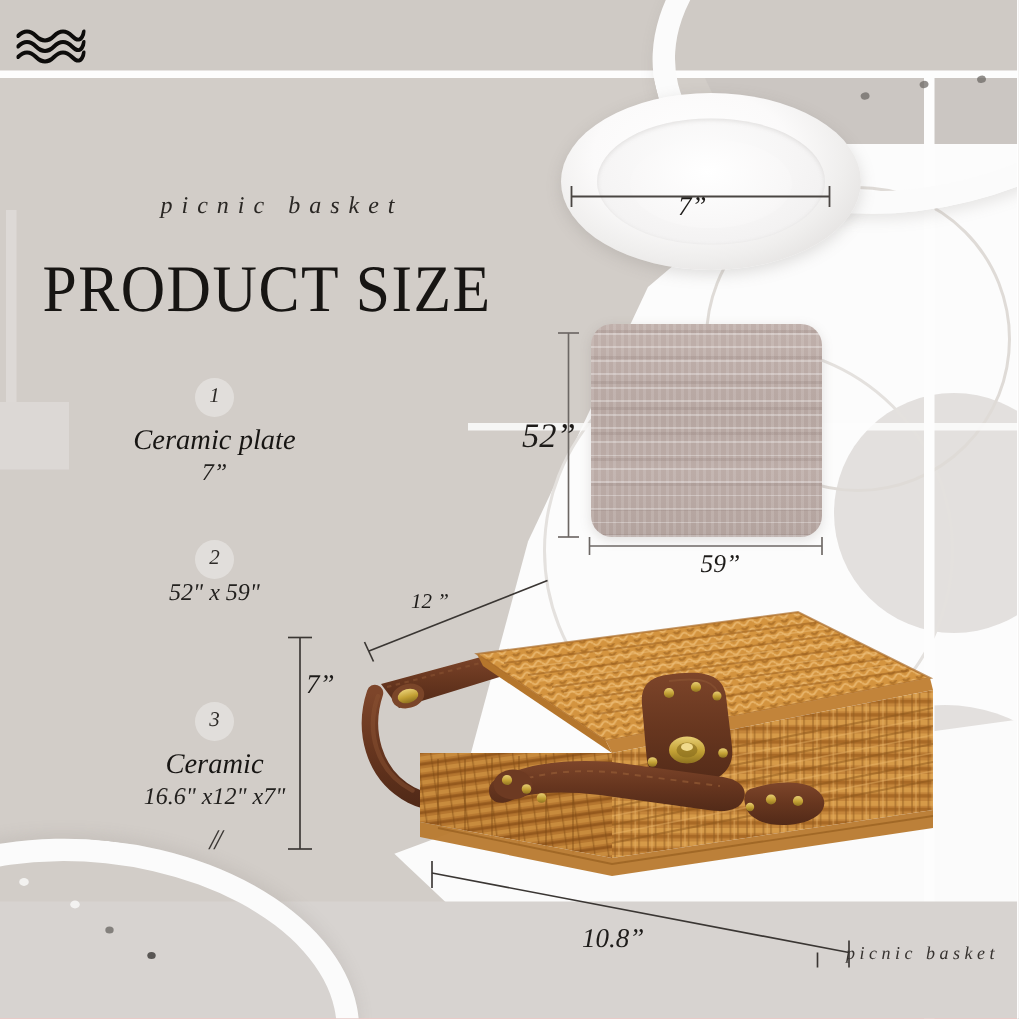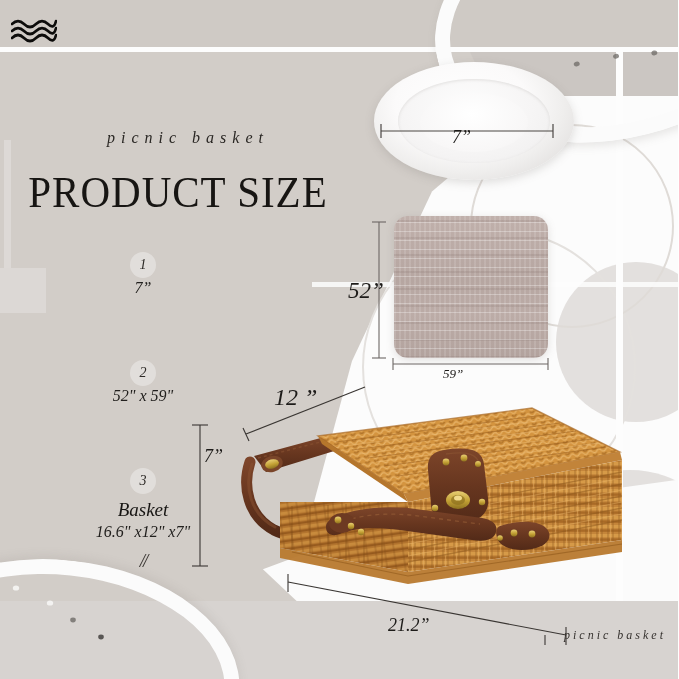--- a/index.html
+++ b/index.html
@@ -140,22 +140,22 @@
   }
 
   
   .basket{position:absolute;left:232px;top:390px;width:390px;height:200px;}
 
   
   .dimtxt{position:absolute;font-style:italic;color:#1d1b19;white-space:nowrap;}
 
   .dim-plate-label{left:452px;top:127px;font-size:18px;}
   .dim-blanket-v-label{left:348px;top:278px;font-size:23px;}
-  .dim-blanket-h-label{left:443px;top:366px;font-size:13px;}
-  .dim-12-label{left:274px;top:384px;font-size:24px;}
+  .dim-blanket-h-label{left:467px;top:366px;font-size:17px;}
+  .dim-12-label{left:274px;top:394px;font-size:14px;}
   .dim-7-label{left:204px;top:446px;font-size:18px;}
   .dim-166-label{left:388px;top:615px;font-size:18px;}
 
   .corner-mark{
     position:absolute;right:12px;top:628px;
     font-style:italic;font-size:12px;letter-spacing:3px;color:#36322f;
   }
 
   svg{display:block;}
   .ovl{position:absolute;left:0;top:0;width:679px;height:679px;pointer-events:none;}
@@ -391,35 +391,36 @@
 
       <line x1="545" y1="635" x2="545" y2="645"></line>
     </g>
   </svg>
 
   <div class="eyebrow">picnic basket</div>
   <div class="title">PRODUCT SIZE</div>
 
   <div class="item item-1">
     <div class="badge">1</div>
+    <div class="nm">Ceramic plate</div>
     <div class="dim">7”</div>
   </div>
   <div class="item item-2">
     <div class="badge">2</div>
     <div class="dim">52" x 59"</div>
   </div>
   <div class="item item-3">
     <div class="badge">3</div>
-    <div class="nm">Basket</div>
+    <div class="nm">Ceramic</div>
     <div class="dim">16.6" x12" x7"</div>
   </div>
   <div class="slash">//</div>
 
   <div class="dimtxt dim-plate-label">7”</div>
   <div class="dimtxt dim-blanket-v-label">52”</div>
   <div class="dimtxt dim-blanket-h-label">59”</div>
   <div class="dimtxt dim-12-label">12 ”</div>
   <div class="dimtxt dim-7-label">7”</div>
-  <div class="dimtxt dim-166-label">21.2”</div>
+  <div class="dimtxt dim-166-label">10.8”</div>
 
   <div class="corner-mark">picnic basket</div>
 
 </div>
 
 </body></html>

